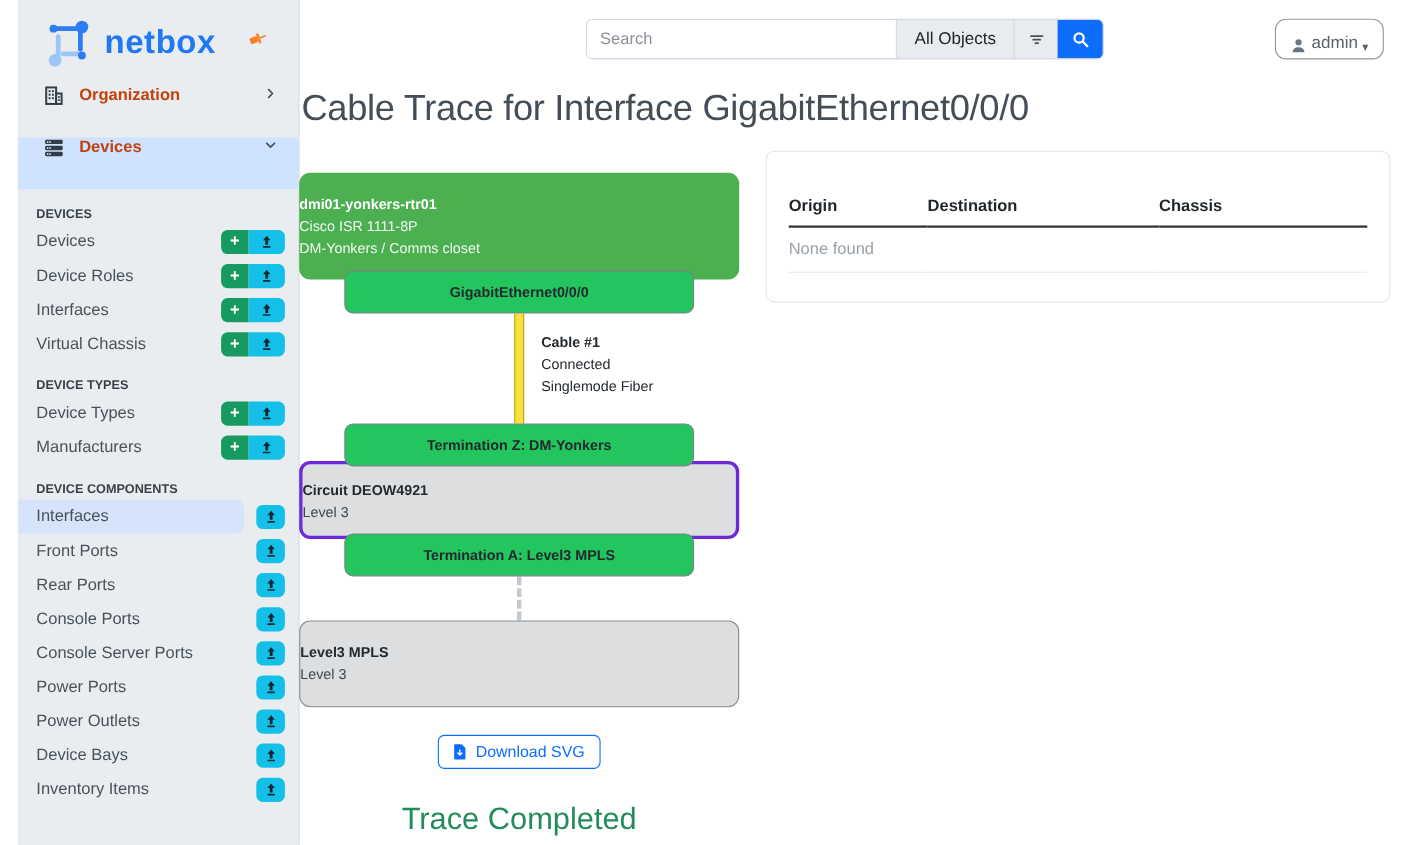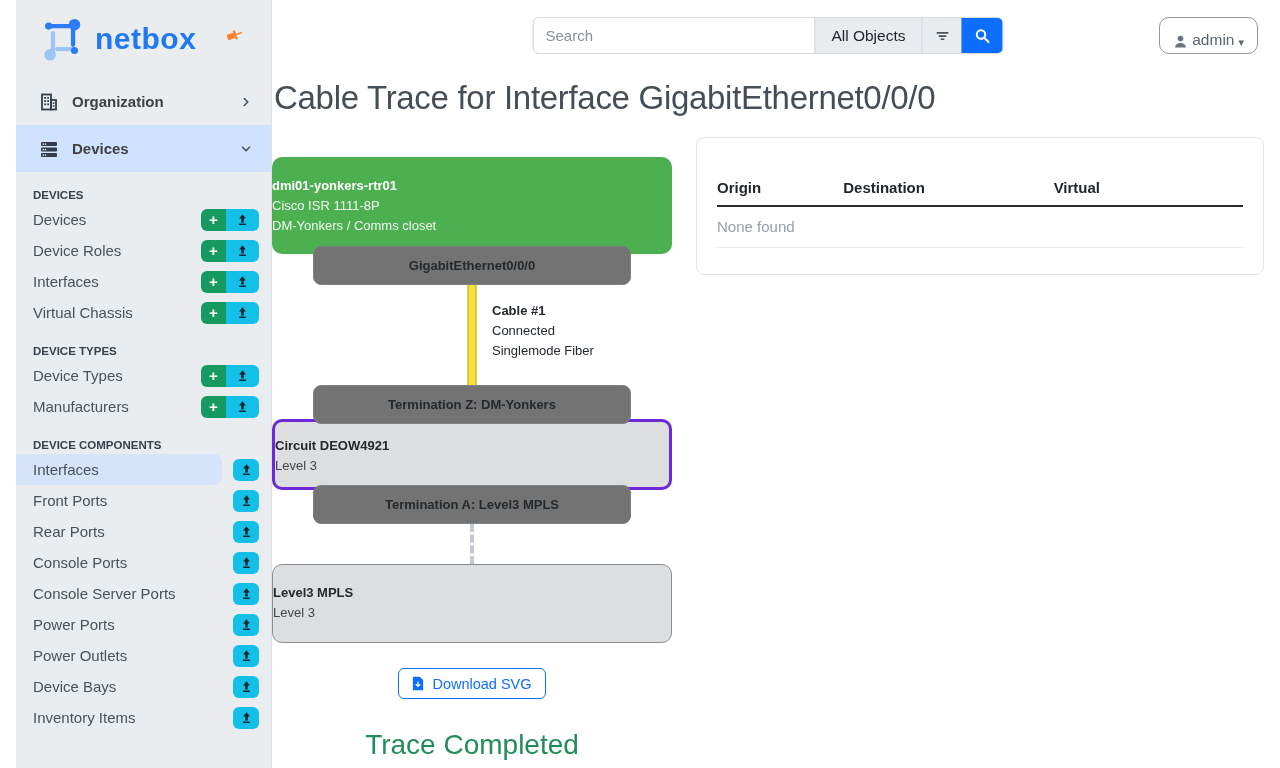--- a/index.html
+++ b/index.html
@@ -11,22 +11,22 @@
   
   .sidebar {
     position:fixed; left:16px; top:0; width:256px; height:768px;
     background:#e9edf0; border-right:1px solid #dde1e5;
   }
   .logo-row { height:78px; display:flex; align-items:center; padding-left:24px; }
   .logo-mark { width:46px; height:46px; }
   .logo-text { font-size:30px; font-weight:700; color:#2079f2; margin-left:9px; letter-spacing:.5px; }
   .pin-icon { margin-left:30px; margin-top:-8px; }
   .nav-group {
-    height:47px; display:flex; align-items:center; padding:0 18px 0 24px;
-    font-size:15px; font-weight:700; color:#404040; cursor:pointer;
+    height:47px; display:flex; align-items:flex-start; padding:0 18px 0 24px;
+    font-size:15px; font-weight:700; color:#c2410c; cursor:pointer;
   }
   .nav-group .gicon { margin-right:14px; display:flex; }
   .nav-group .chev { margin-left:auto; display:flex; }
   .nav-group.active { background:#cfe2ff; }
   .section-header { margin:17px 0 3px; padding-left:17px; font-size:11.5px; font-weight:700; color:#39424b; }
   .sitem { position:relative; height:31px; display:flex; align-items:center; padding:0 12px 0 17px; font-size:15px; color:#49525a; cursor:pointer; }
   .sitem-label { position:relative; z-index:1; }
   .sitem.active::before { content:""; position:absolute; left:0; top:0; bottom:0; width:206px; background:#d5e3fb; border-radius:0 8px 8px 0; }
   .btns { margin-left:auto; display:flex; position:relative; z-index:1; }
   .badd {
@@ -60,21 +60,21 @@
   .caret { font-size:11px; color:#5a646d; }
   .page-title { margin:8px 0 0; padding-left:18px; font-size:33px; font-weight:400; color:#454e57; letter-spacing:-.3px; }
   .content { display:flex; align-items:flex-start; padding:20px 16px 0; gap:24px; }
   
   .trace-col { width:400px; flex:none; padding-top:20px; }
   .node { border-radius:10px; text-align:left; font-size:13px; line-height:20px; }
   .device-node { height:97px; background:#4caf50; color:rgba(255,255,255,.92); padding-top:19px; }
   .node-title { font-weight:700; color:#fff; }
   .term {
     width:318px; height:39px; margin:0 auto; position:relative; z-index:2;
-    background:#737373; border:1px solid #7c8186; border-radius:8px;
+    background:#22c55e; border:1px solid #7c8186; border-radius:8px;
     display:flex; align-items:center; justify-content:center;
     font-weight:700; font-size:13px; color:#24292e;
   }
   .overlap8 { margin-top:-8px; }
   .overlap5 { margin-top:-5px; }
   .cable-seg { position:relative; height:100px; }
   .cable-line {
     position:absolute; left:50%; transform:translateX(-50%); top:0; height:100%; width:9px;
     background:#f8e13c; border-left:1.5px solid #bfa51e; border-right:1.5px solid #bfa51e;
   }
@@ -452,21 +452,21 @@
       <table class="paths-table">
         <colgroup>
             <col style="width:24%">
             <col style="width:40%">
             <col style="width:36%">
           </colgroup>
         <thead>
           <tr>
             <th>Origin</th>
             <th>Destination</th>
-            <th>Virtual</th>
+            <th>Chassis</th>
           </tr>
         </thead>
         <tbody>
           <tr>
             <td colspan="3">None found</td>
           </tr>
         </tbody>
       </table>
     </div>
   </div>

